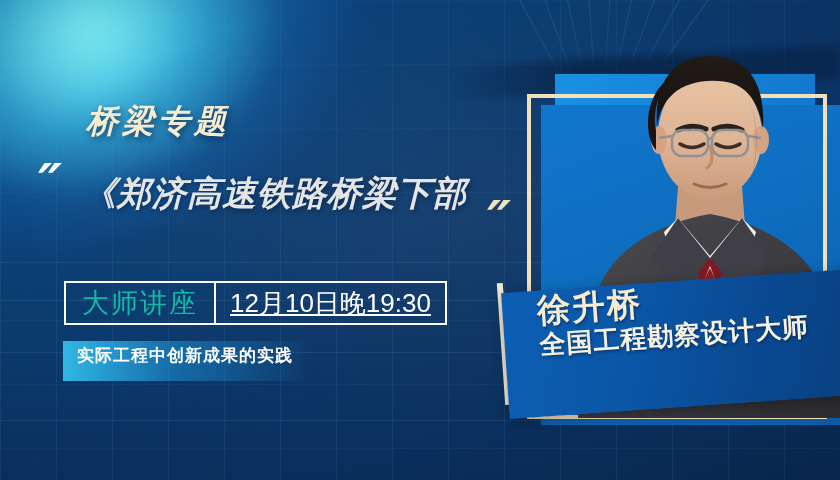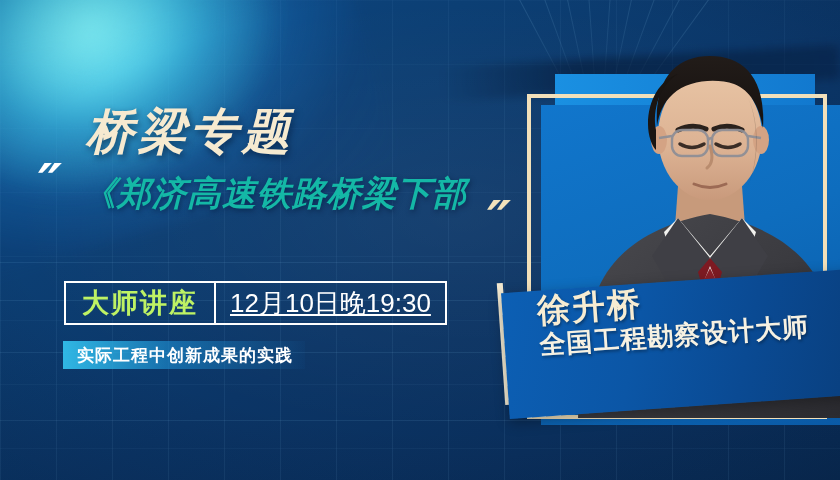--- a/index.html
+++ b/index.html
@@ -116,64 +116,64 @@
   }
   .speaker-role{
     font-size:26px;font-weight:bold;color:#f6f1e2;
     letter-spacing:1px;line-height:1.15;margin-top:2px;
     text-shadow:1px 2px 3px rgba(0,0,0,.35);
   }
 
   
   .main-title{
     position:absolute;left:86px;top:100px;
-    font-size:48px;font-weight:bold;font-style:italic;
+    font-size:32px;font-weight:bold;font-style:italic;
     color:#f6ead0;letter-spacing:4px;
     text-shadow:2px 3px 6px rgba(0,18,48,.55);
   }
   .quote-left{
     position:absolute;left:38px;top:168px;
     font-size:54px;font-weight:bold;font-style:italic;
     color:#ffffff;line-height:0.6;
     font-family:"DejaVu Sans",sans-serif;
   }
   .quote-right{
     position:absolute;left:487px;top:205px;
     font-size:54px;font-weight:bold;font-style:italic;
     color:#f2e2bc;line-height:0.6;
     font-family:"DejaVu Sans",sans-serif;
   }
   .book-title{
     position:absolute;left:82px;top:172px;width:420px;
     font-size:34px;font-weight:bold;font-style:italic;
-    color:#14b8a6;letter-spacing:1px;line-height:1.28;
+    color:#e5e5e5;letter-spacing:1px;line-height:1.28;
     text-shadow:1px 2px 5px rgba(0,18,48,.5);
   }
   .lecture-box{
     position:absolute;left:64px;top:281px;
     height:44px;
     border:2px solid #ffffff;
     display:flex;align-items:stretch;
     box-sizing:border-box;
   }
   .lecture-label{
     display:flex;align-items:center;justify-content:center;
     padding:3px 16px;
-    font-size:27px;font-weight:bold;color:#bef264;letter-spacing:2px;
+    font-size:27px;font-weight:normal;color:#14b8a6;letter-spacing:2px;
   }
   .lecture-divider{width:2px;background:#ffffff;}
   .lecture-date{
     display:flex;align-items:center;justify-content:center;
     padding:0 14px;
     font-size:26px;color:#ffffff;letter-spacing:0px;text-decoration:underline;
   }
   .subbanner{
     position:absolute;left:63px;top:341px;
     height:28px;display:flex;align-items:center;
-    padding:0 12px 0 14px;
+    padding:0 12px 12px 14px;
     font-size:17px;font-weight:bold;color:#ffffff;letter-spacing:1px;
     background:linear-gradient(to right, rgba(50,190,235,0.95) 0%, rgba(30,150,220,0.55) 45%, rgba(20,110,190,0.05) 100%);
   }
 </style>
 </head>
 <body>
 
 <div id="poster">
 
   <div class="bg-base"></div>

